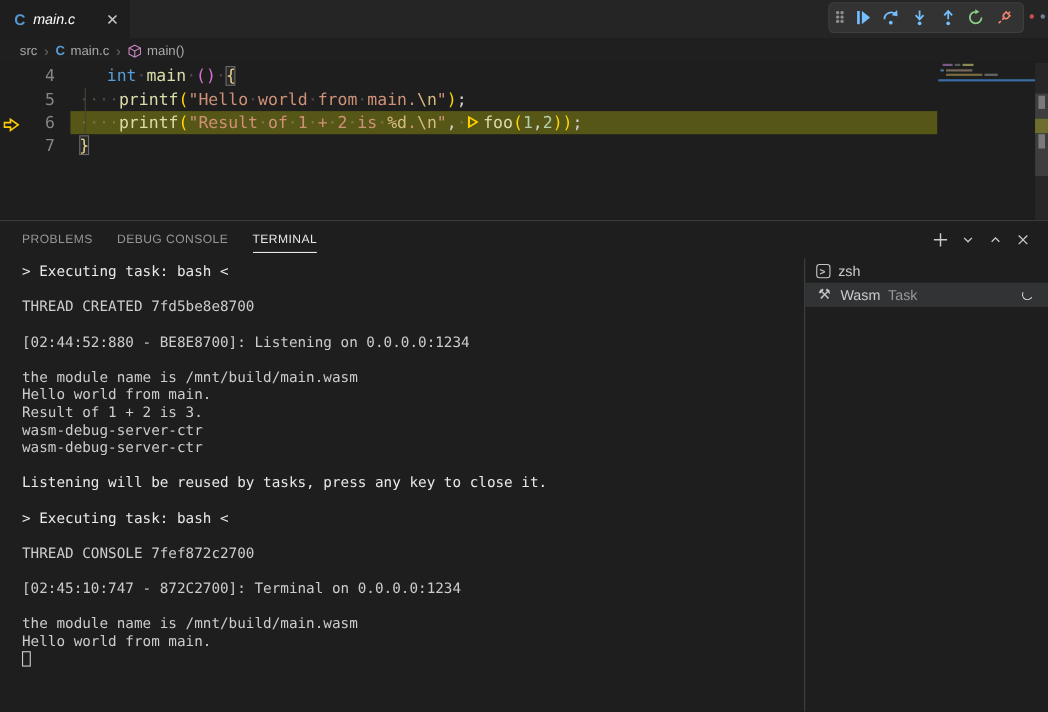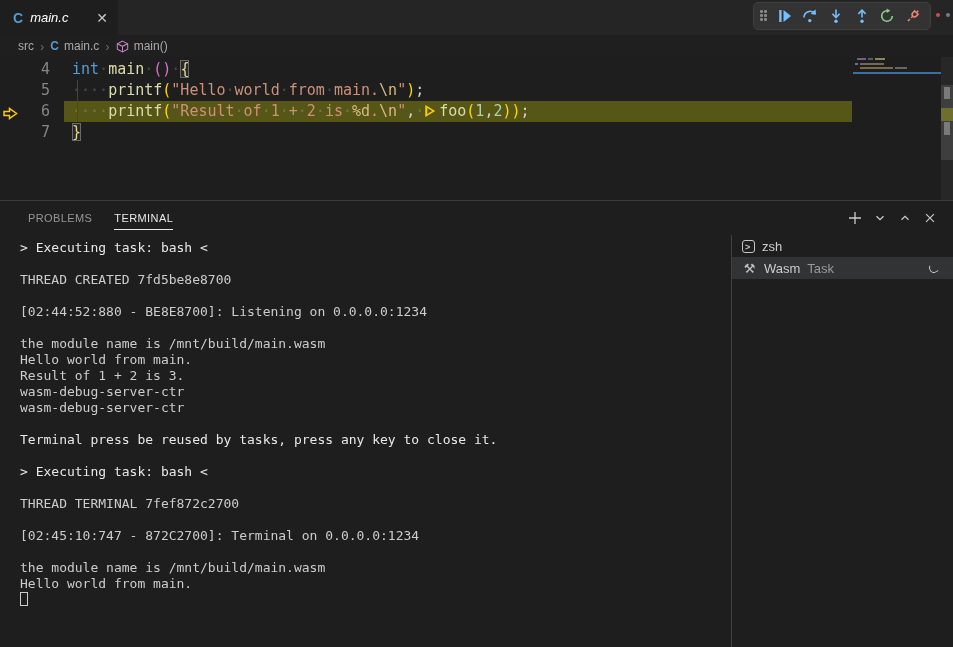--- a/index.html
+++ b/index.html
@@ -35,21 +35,21 @@
 
   
   .editor { position:absolute; top:57px; left:0; right:0; height:143px; background:#1e1e1e;
             font-family:"DejaVu Sans Mono", monospace; font-size:15px; }
   .ed-lines { position:absolute; top:2px; left:0; right:0; }
   .ed-line { position:relative; height:21px; line-height:21px; white-space:pre; }
   .ed-line.current::before { content:''; position:absolute; left:64px; right:101px; top:0; bottom:0;
                              background:#565617; }
   .ln { position:absolute; left:0; top:0; width:50px; text-align:right; color:#858585; }
   .code { position:absolute; left:72px; top:0; }
-  .tok-kw  { color:#569cd6; }
+  .tok-kw  { color:#569cd6;margin-left:25px; }
   .tok-fn  { color:#dcdcaa; }
   .tok-str { color:#ce9178; }
   .tok-esc { color:#d7ba7d; }
   .tok-num { color:#b5cea8; }
   .tok-pl  { color:#d4d4d4; }
   .tok-ws  { color:rgba(228,228,228,0.22); }
   .tok-pk  { color:#d670d6; }
   .tok-pg  { color:#ffd700; }
   .tok-br  { color:#e8d48b; outline:1px solid #6a6a6a; outline-offset:-1px; background:rgba(120,120,120,0.12); }
   .gutter-arrow { position:absolute; left:3px; top:4px; }
@@ -64,21 +64,21 @@
   .mm-bar { position:absolute; height:2px; }
   .mm-line { position:absolute; top:15px; left:0; width:88px; height:2px; background:#3a6ea5; }
   .ruler { position:absolute; top:57px; left:941px; width:12px; height:143px; background:#272727; }
   .ruler-slider { position:absolute; top:28px; left:0; width:12px; height:75px; background:#3e3e3e; cursor:pointer; }
   .rm { position:absolute; }
 
   
   .panel { position:absolute; top:200px; left:0; right:0; bottom:0; background:#1e1e1e;
            border-top:1px solid #3a3a3a; }
   .panel-header { position:absolute; top:0; left:0; right:0; height:34px; display:flex; align-items:center; }
-  .panel-tabs { display:flex; gap:22px; padding-left:28px; }
+  .panel-tabs { display:flex; gap:22px; padding-left:20px; }
   .panel-tab { font-size:11px; letter-spacing:0.4px; color:#969696; cursor:pointer;
                position:relative; line-height:34px; }
   .panel-tab.active { color:#e7e7e7; }
   .panel-tab.active::after { content:''; position:absolute; left:0; right:0; bottom:5px; height:1px; background:#e7e7e7; }
   .panel-actions { margin-left:auto; display:flex; align-items:center; gap:3px; padding-right:12px; }
   .pa-btn { width:22px; height:22px; display:flex; align-items:center; justify-content:center;
             cursor:pointer; border-radius:3px; }
 
   
   .terminal { position:absolute; top:34px; left:0; width:731px; bottom:0;
@@ -223,20 +223,21 @@
     <div class="ruler-slider"></div>
     <div class="rm" style="top:30px;left:3px;width:6px;height:12px;background:#7a7a7a"></div>
     <div class="rm" style="top:51px;left:0;width:12px;height:13px;background:#6e6e2e"></div>
     <div class="rm" style="top:65px;left:3px;width:6px;height:13px;background:#7a7a7a"></div>
   </div>
 
   <div class="panel">
     <div class="panel-header">
       <div class="panel-tabs">
           <span class="panel-tab">PROBLEMS</span>
+          <span class="panel-tab">DEBUG CONSOLE</span>
           <span class="panel-tab active">TERMINAL</span>
         </div>
       <div class="panel-actions">
         <span class="pa-btn">
           <svg width="16" height="16" viewBox="0 0 16 16">
             <path d="M8 2 V14 M2 8 H14" stroke="#cccccc" stroke-width="1.3" fill="none"></path>
           </svg>
         </span>
         <span class="pa-btn">
           <svg width="14" height="14" viewBox="0 0 16 16">
@@ -262,25 +263,25 @@
         <div class="t-line">THREAD CREATED 7fd5be8e8700</div>
         <div class="t-line"></div>
         <div class="t-line">[02:44:52:880 - BE8E8700]: Listening on 0.0.0.0:1234</div>
         <div class="t-line"></div>
         <div class="t-line">the module name is /mnt/build/main.wasm</div>
         <div class="t-line">Hello world from main.</div>
         <div class="t-line">Result of 1 + 2 is 3.</div>
         <div class="t-line">wasm-debug-server-ctr</div>
         <div class="t-line">wasm-debug-server-ctr</div>
         <div class="t-line"></div>
-        <div class="t-line bold">Terminal press be reused by tasks, press any key to close it.</div>
+        <div class="t-line bold">Listening will be reused by tasks, press any key to close it.</div>
         <div class="t-line"></div>
         <div class="t-line bold">&gt; Executing task: bash &lt;</div>
         <div class="t-line"></div>
-        <div class="t-line">THREAD TERMINAL 7fef872c2700</div>
+        <div class="t-line">THREAD CONSOLE 7fef872c2700</div>
         <div class="t-line"></div>
         <div class="t-line">[02:45:10:747 - 872C2700]: Terminal on 0.0.0.0:1234</div>
         <div class="t-line"></div>
         <div class="t-line">the module name is /mnt/build/main.wasm</div>
         <div class="t-line">Hello world from main.</div>
         <div class="t-line"><span class="t-cursor"></span></div>
       </div>
 
     <div class="term-list">
         <div class="tl-row">

